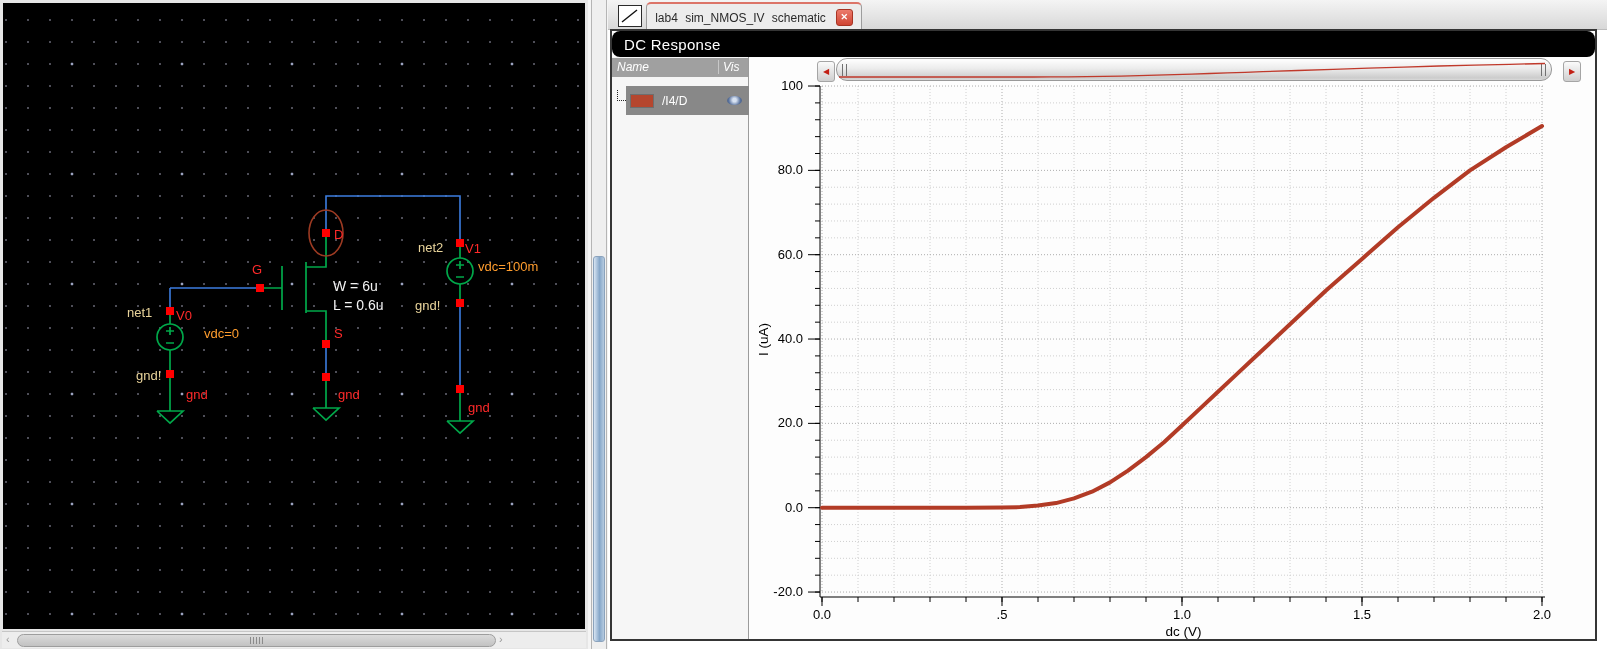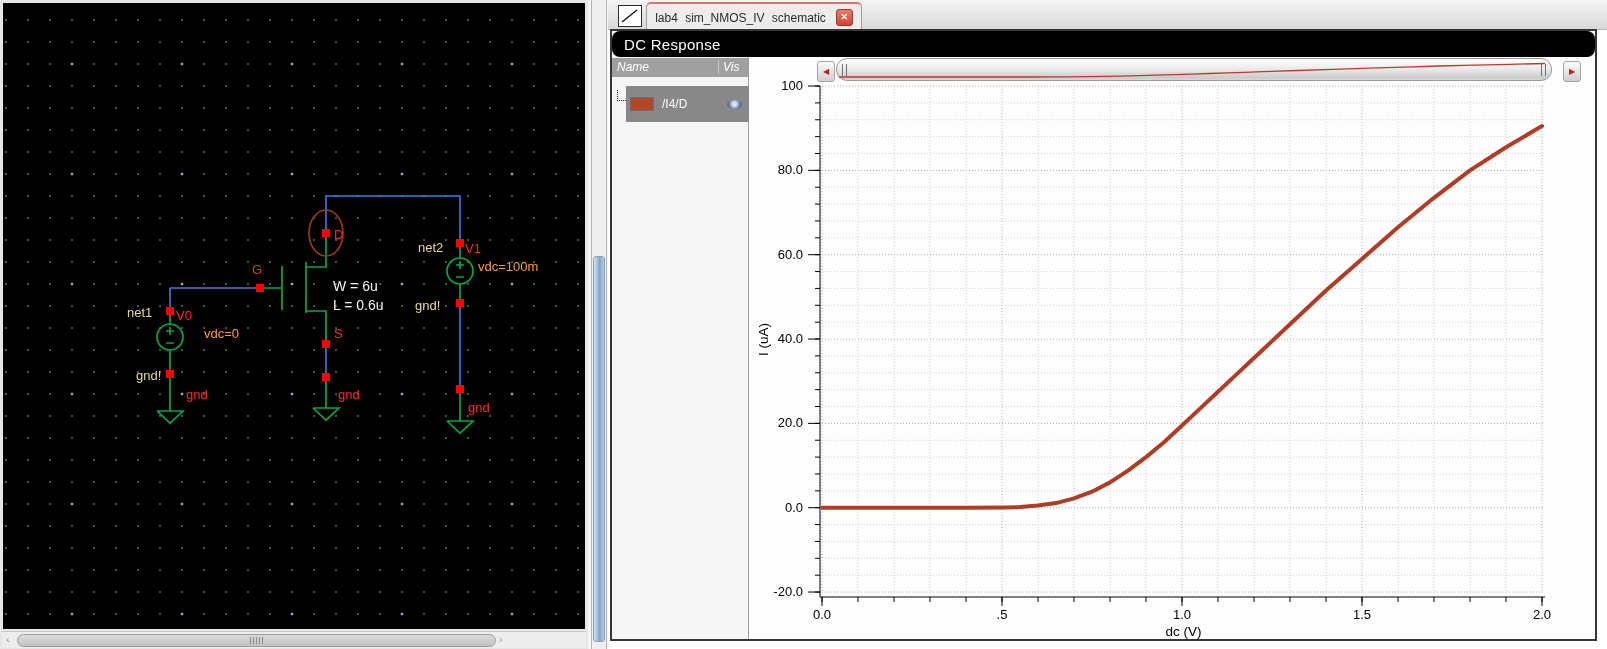--- a/index.html
+++ b/index.html
@@ -47,21 +47,21 @@
     border:2px solid #353535;box-sizing:border-box;}
   .title-bar{left:612px;top:31px;width:983px;height:26px;background:#000;color:#fff;
     display:flex;align-items:center;border-radius:8px;}
   .title-bar span{margin-left:12px;font-size:15px;letter-spacing:0.3px;}
   .signal-panel{left:612px;top:57px;width:137px;height:582px;background:#f6f6f6;
     border-right:1px solid #9b9b9b;box-sizing:border-box;}
   .sp-header{position:absolute;left:0;top:1px;width:100%;height:19px;background:#a0a0a0;
     color:#fff;font-size:12px;font-style:italic;}
   .sp-header .nm{position:absolute;left:5px;top:2px;}
   .sp-header .vs{position:absolute;left:106px;top:2px;border-left:1px solid #c8c8c8;padding-left:4px;}
-  .sp-row{position:absolute;left:14px;top:29px;width:123px;height:36px;background:#888888;
+  .sp-row{position:absolute;left:14px;top:29px;width:123px;height:29px;background:#888888;
     display:flex;align-items:center;}
   .tree-glyph{position:absolute;left:-9px;top:4px;width:8px;height:10px;
     border-left:1px dotted #222;border-bottom:1px dotted #222;}
   .swatch{width:22px;height:12px;margin-left:4px;border:1px solid #6e6e6e;}
   .sig-name{color:#fff;font-size:12px;margin-left:8px;flex:1;}
   .eye{width:15px;height:9px;border-radius:50%;margin-right:7px;
     background:radial-gradient(circle at 50% 45%,#d7e2f2 0 20%,#58719c 65%,#46597c 100%);}
 
   
   .plot-hscroll-arrow{width:16px;height:19px;background:linear-gradient(#fbfbfb,#cfcfcf);

